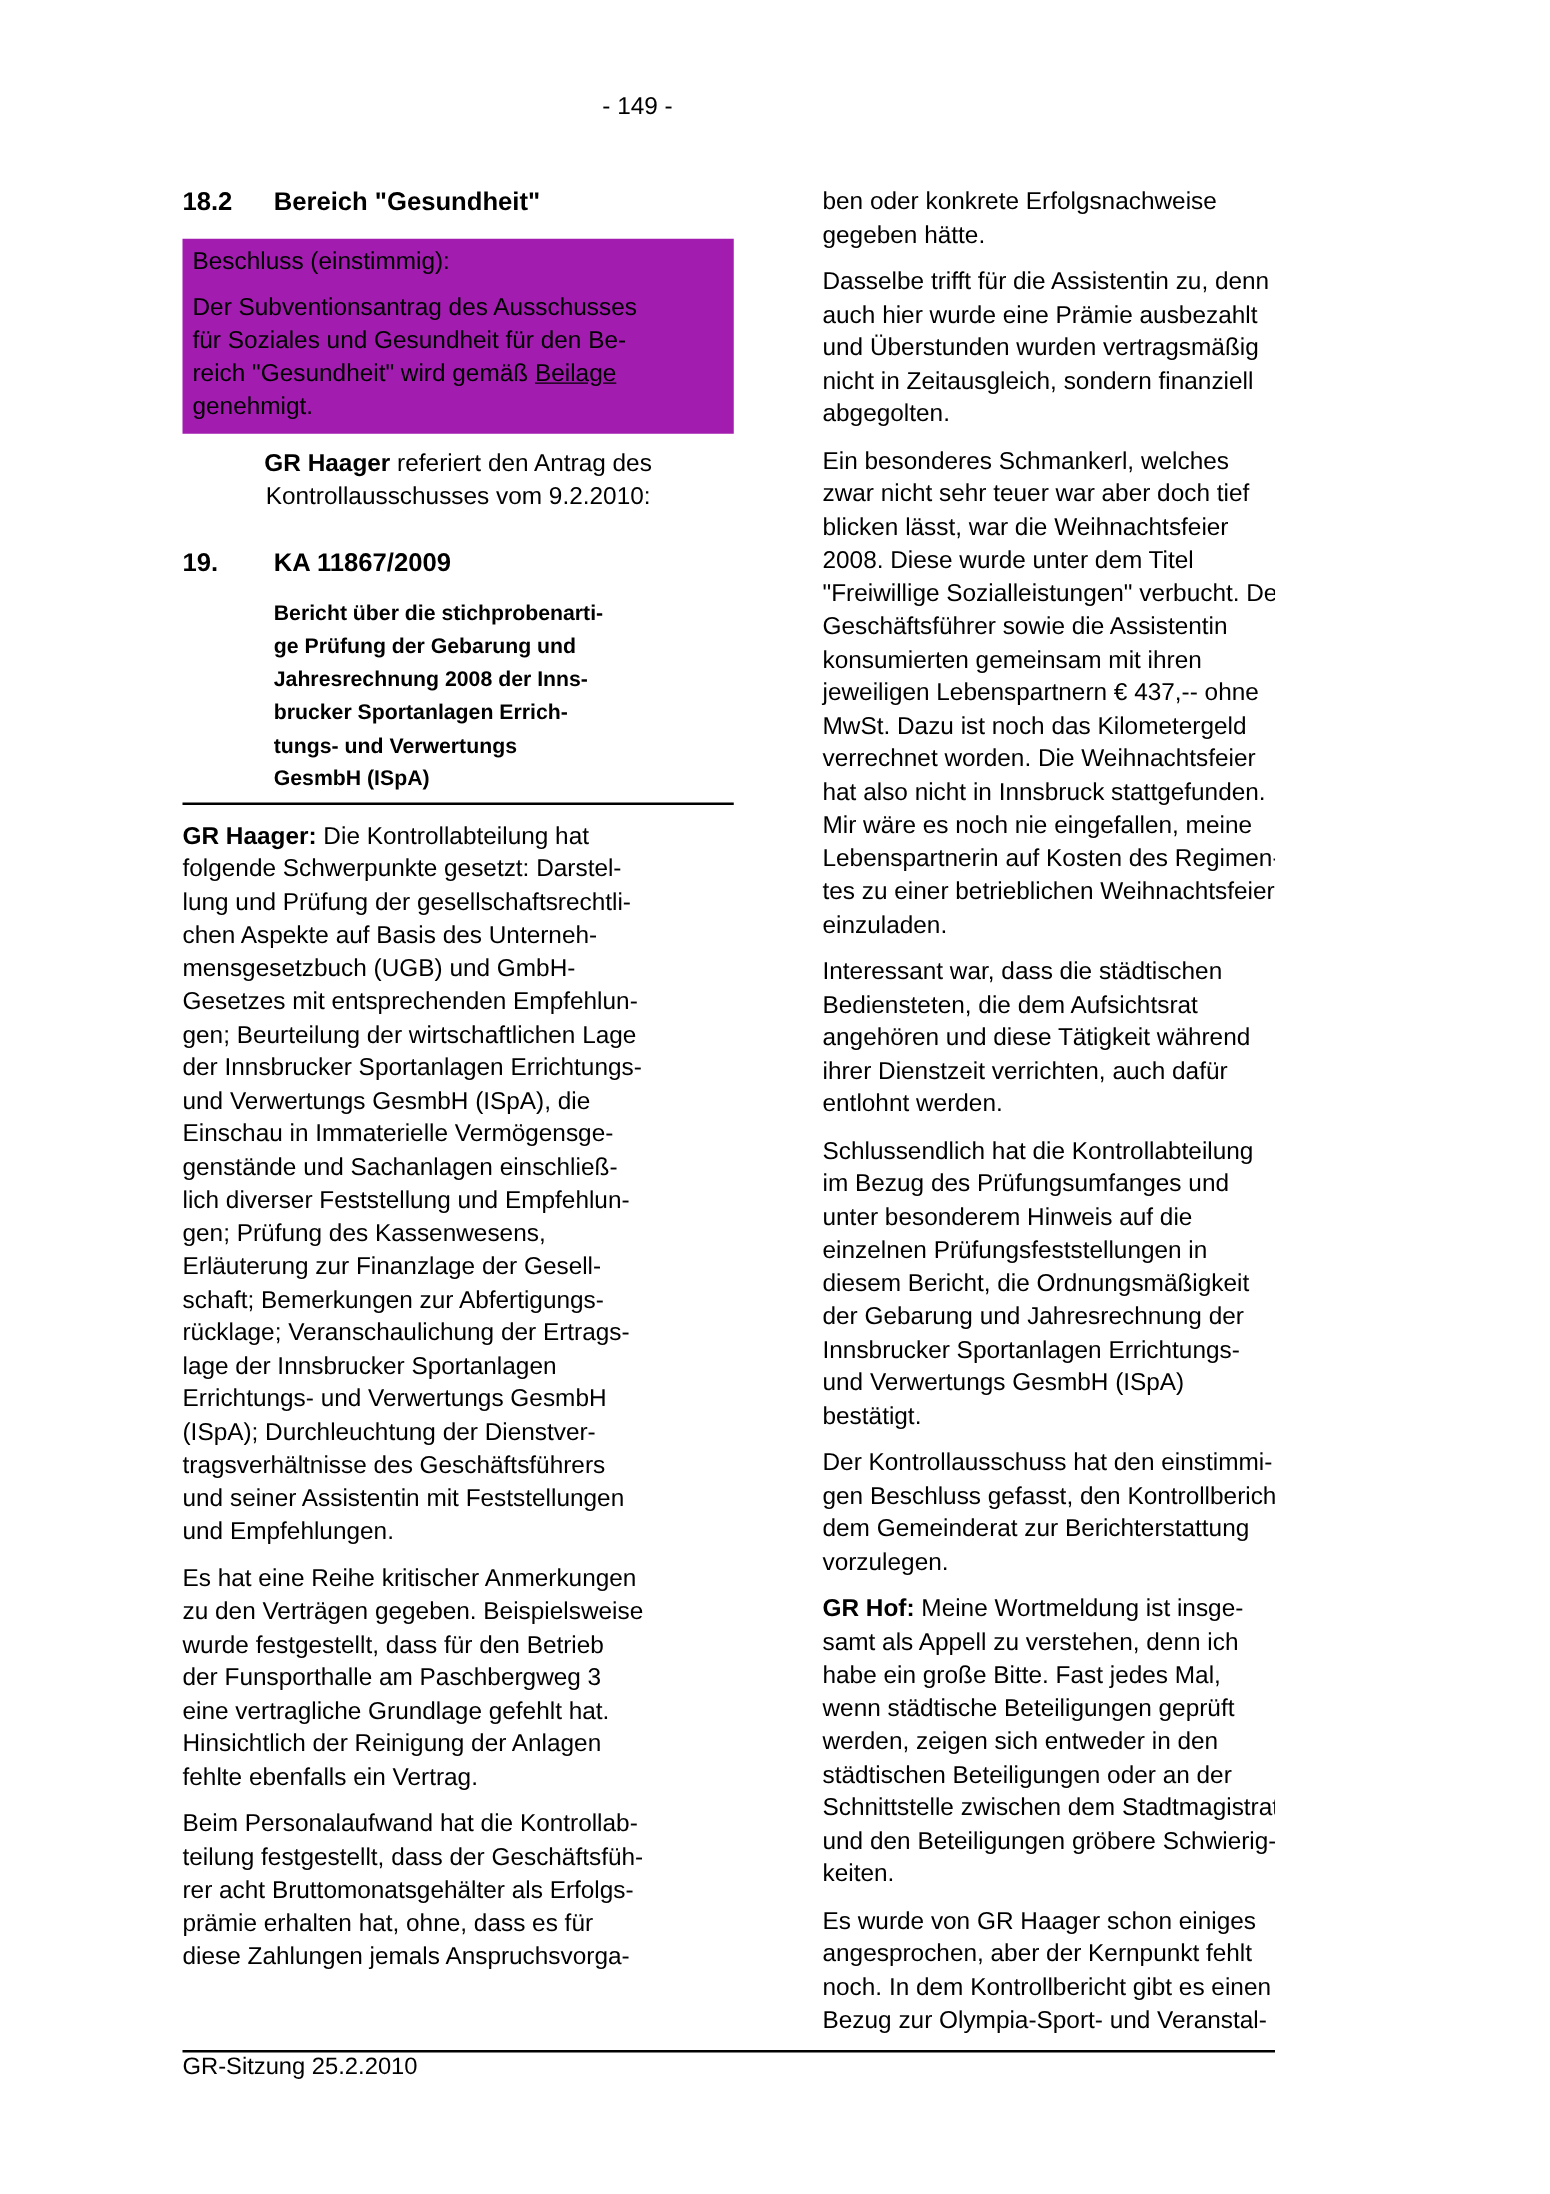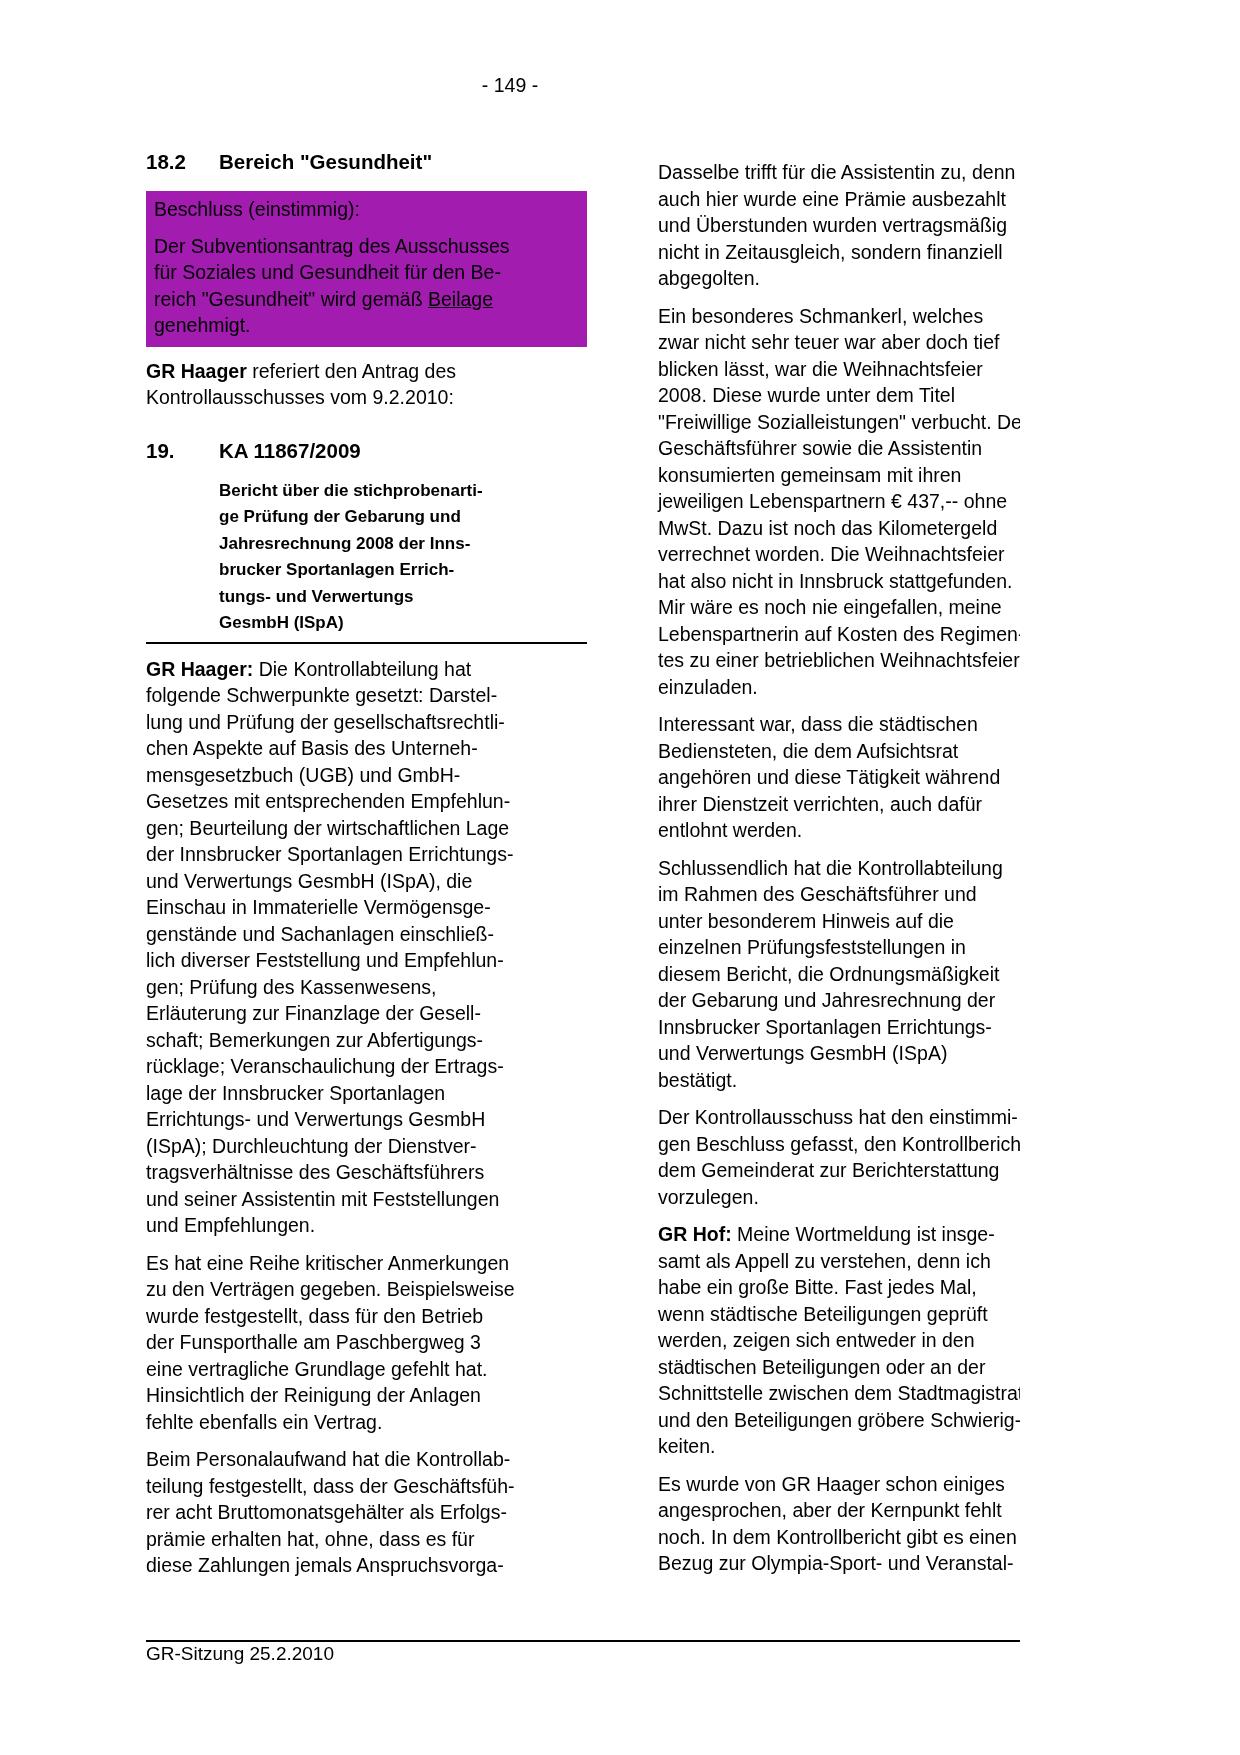--- a/index.html
+++ b/index.html
@@ -35,21 +35,21 @@
     margin-top:16px;
     background:#a21caf;
     padding:5px 10px 8px 8px;
   }
   .decision-label, .decision-text, .para {
     font-size:19.5px; line-height:26.5px;
     white-space:pre;
   }
   .decision-label { margin:0 0 10px 0; }
 
-  .intro        { margin-top:50px; }
+  .intro        { margin-top:50px;text-align:center; }
   .item-heading { margin-top:26px; }
 
   .item-subtitle {
     margin:14px 0 0 73px;
     font-size:17px; font-weight:bold; line-height:26.5px;
     white-space:pre;
   }
   .subtitle-rule {
     border:0; border-top:2px solid #000;
     margin:5px 0 0 0; width:441px;
@@ -138,20 +138,22 @@
       <p class="para">Beim Personalaufwand hat die Kontrollab-
 teilung festgestellt, dass der Geschäftsfüh-
 rer acht Bruttomonatsgehälter als Erfolgs-
 prämie erhalten hat, ohne, dass es für
 diese Zahlungen jemals Anspruchsvorga-</p>
 
     </div>
 
     <div class="col-right">
 
+      <p class="para first">ben oder konkrete Erfolgsnachweise
+gegeben hätte.</p>
 
       <p class="para">Dasselbe trifft für die Assistentin zu, denn
 auch hier wurde eine Prämie ausbezahlt
 und Überstunden wurden vertragsmäßig
 nicht in Zeitausgleich, sondern finanziell
 abgegolten.</p>
 
       <p class="para">Ein besonderes Schmankerl, welches
 zwar nicht sehr teuer war aber doch tief
 blicken lässt, war die Weihnachtsfeier
@@ -168,21 +170,21 @@
 tes zu einer betrieblichen Weihnachtsfeier
 einzuladen.</p>
 
       <p class="para">Interessant war, dass die städtischen
 Bediensteten, die dem Aufsichtsrat
 angehören und diese Tätigkeit während
 ihrer Dienstzeit verrichten, auch dafür
 entlohnt werden.</p>
 
       <p class="para">Schlussendlich hat die Kontrollabteilung
-im Rahmen des Geschäftsführer und
+im Bezug des Prüfungsumfanges und
 unter besonderem Hinweis auf die
 einzelnen Prüfungsfeststellungen in
 diesem Bericht, die Ordnungsmäßigkeit
 der Gebarung und Jahresrechnung der
 Innsbrucker Sportanlagen Errichtungs-
 und Verwertungs GesmbH (ISpA)
 bestätigt.</p>
 
       <p class="para">Der Kontrollausschuss hat den einstimmi-
 gen Beschluss gefasst, den Kontrollbericht

